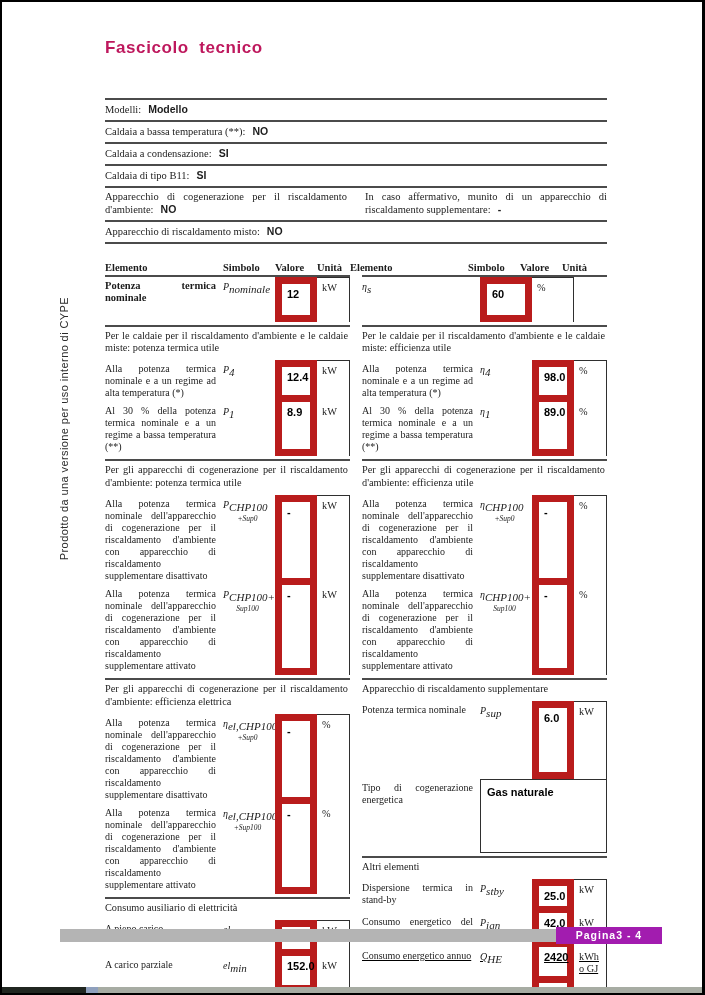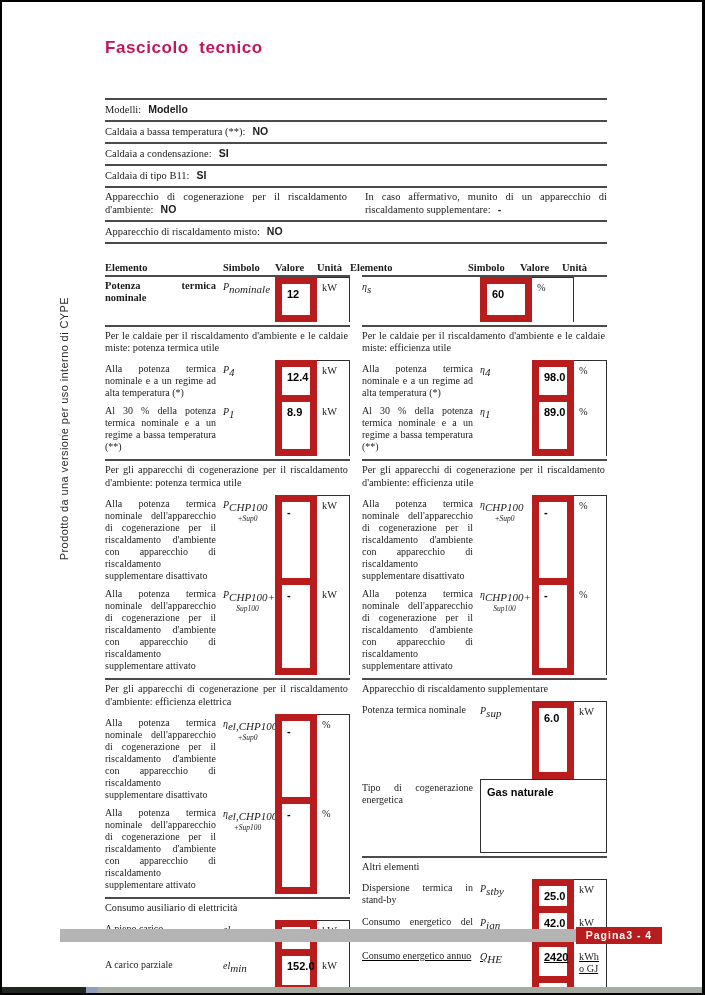--- a/index.html
+++ b/index.html
@@ -73,21 +73,21 @@
   #left-col .tsec:nth-child(5) .trow { min-height: 36px; }
   #left-col .tsec:nth-child(5) .trow:nth-child(4) { min-height: 54px; }
   #right-col .tsec:nth-child(4) .trow:nth-child(2) { min-height: 78px; }
   #right-col .tsec:nth-child(4) .trow:nth-child(3) { min-height: 74px; }
   #right-col .tsec:nth-child(5) .trow { min-height: 34px; }
   #right-col .tsec:nth-child(5) .trow:nth-child(4) { min-height: 36px; text-decoration: underline; }
   
   .footer { position: absolute; left: 58px; right: 40px; top: 925px; display: flex; align-items: flex-start; }
   .footer-bar { flex: 1; height: 13px; background: #b4b4b4; margin-top: 2px; }
   .footer-badge {
-    width: 86px; height: 17px; background: #b91c1c; color: #fff;
+    width: 106px; height: 17px; background: #a21caf; color: #fff;
     font: bold 10.5px/17px "Liberation Sans", sans-serif; text-align: center; letter-spacing: 1px;
   }
   
   .bottom-strip { position: absolute; left: 0; right: 0; bottom: 0; height: 6px; display: flex; }
   .bs-dark { width: 84px; background: #202620; }
   .bs-thumb { width: 12px; background: #8fa0bd; }
   .bs-track { flex: 1; background: #a7aca3; }
 </style>
 </head>
 <body>

